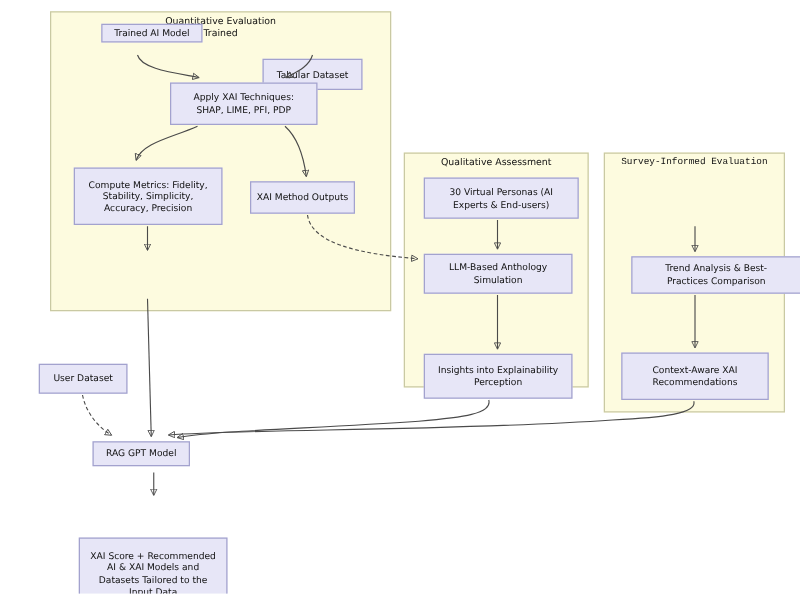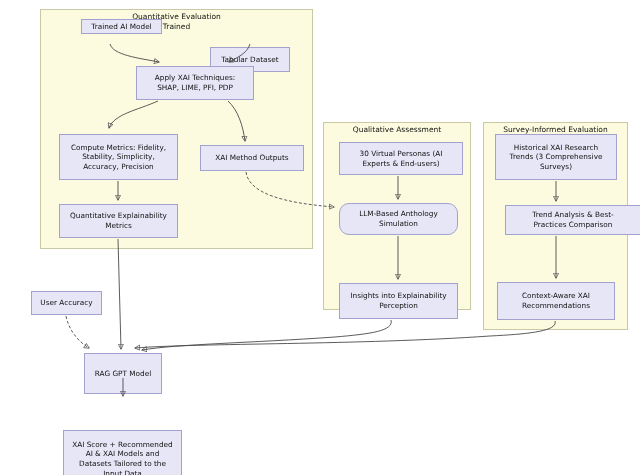--- a/index.html
+++ b/index.html
@@ -47,53 +47,48 @@
 <div id="canvas">
 
   <div class="group" style="left:40px;top:9px;width:273px;height:240px;">
     <div class="group-title"><span>Quantitative Evaluation</span><br><span>Trained</span></div>
   </div>
 
   <div class="group" style="left:323px;top:122px;width:148px;height:188px;">
     <div class="group-title"><span>Qualitative Assessment</span></div>
   </div>
 
-  <div class="group" style="left:483px;top:122px;width:145px;height:208px;">
+  <div class="group" style="left:483px;top:122px;width:145px;height:208px;font-family:Liberation Mono, monospace;">
     <div class="group-title"><span>Survey-Informed Evaluation</span></div>
   </div>
 
 
   <div class="node" style="left:69px;top:19px;width:81px;height:15px;margin-left:12px;">Trained AI Model</div>
   <div class="node" style="left:210px;top:19px;width:80px;height:25px;margin-top:28px;">Tabular Dataset</div>
   <div class="node" style="left:136px;top:66px;width:118px;height:34px;">Apply XAI Techniques:
 SHAP, LIME, PFI, PDP</div>
   <div class="node" style="left:59px;top:134px;width:119px;height:46px;">Compute Metrics: Fidelity,
 Stability, Simplicity,
 Accuracy, Precision</div>
-  <div class="node" style="left:200px;top:145px;width:104px;height:26px;">XAI Method Outputs</div>
-  <div class="node" style="left:59px;top:204px;width:119px;height:34px;">Quantitative Explainability
-Metrics</div>
+  <div class="node" style="left:200px;top:145px;width:84px;height:26px;">XAI Method Outputs</div>
 
   <div class="node" style="left:339px;top:142px;width:124px;height:33px;">30 Virtual Personas (AI
 Experts &amp; End-users)</div>
-  <div class="node" style="left:339px;top:203px;width:119px;height:32px;border-radius:10px;">LLM-Based Anthology
+  <div class="node" style="left:339px;top:203px;width:119px;height:32px;">LLM-Based Anthology
 Simulation</div>
   <div class="node" style="left:339px;top:283px;width:119px;height:36px;">Insights into Explainability
 Perception</div>
 
-  <div class="node" style="left:495px;top:134px;width:122px;height:46px;">Historical XAI Research
-Trends (3 Comprehensive
-Surveys)</div>
   <div class="node" style="left:505px;top:205px;width:136px;height:30px;">Trend Analysis &amp; Best-
 Practices Comparison</div>
   <div class="node" style="left:497px;top:282px;width:118px;height:38px;">Context-Aware XAI
 Recommendations</div>
 
-  <div class="node" style="left:31px;top:291px;width:71px;height:24px;">User Accuracy</div>
-  <div class="node" style="left:84px;top:353px;width:78px;height:41px;">RAG GPT Model</div>
+  <div class="node" style="left:31px;top:291px;width:71px;height:24px;">User Dataset</div>
+  <div class="node" style="left:74px;top:353px;width:78px;height:20px;">RAG GPT Model</div>
   <div class="node" style="left:63px;top:399px;width:119px;height:58px;margin-top:31px;">XAI Score + Recommended
 AI &amp; XAI Models and
 Datasets Tailored to the
 Input Data</div>
 
   <svg id="edges" viewBox="0 0 640 475">
     <defs>
       <marker id="arrow" viewBox="0 0 8 8" refX="6.5" refY="4" markerWidth="7" markerHeight="7" orient="auto-start-reverse">
         <path d="M0.5,0.8 L7,4 L0.5,7.2 z" fill="#333333" stroke="none"></path>
       </marker>

